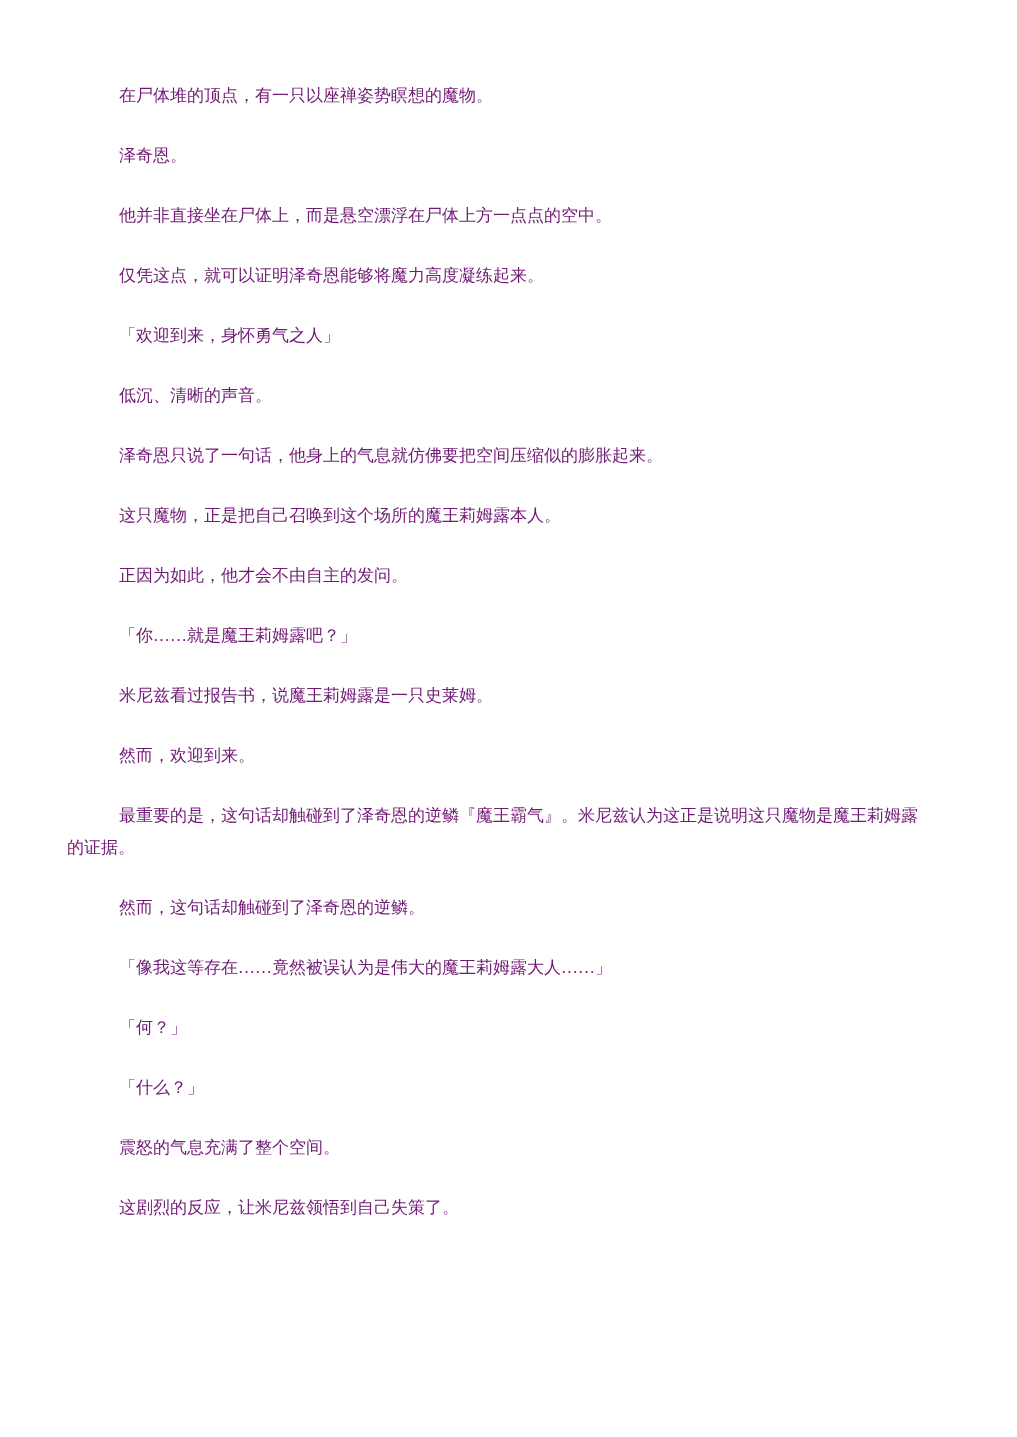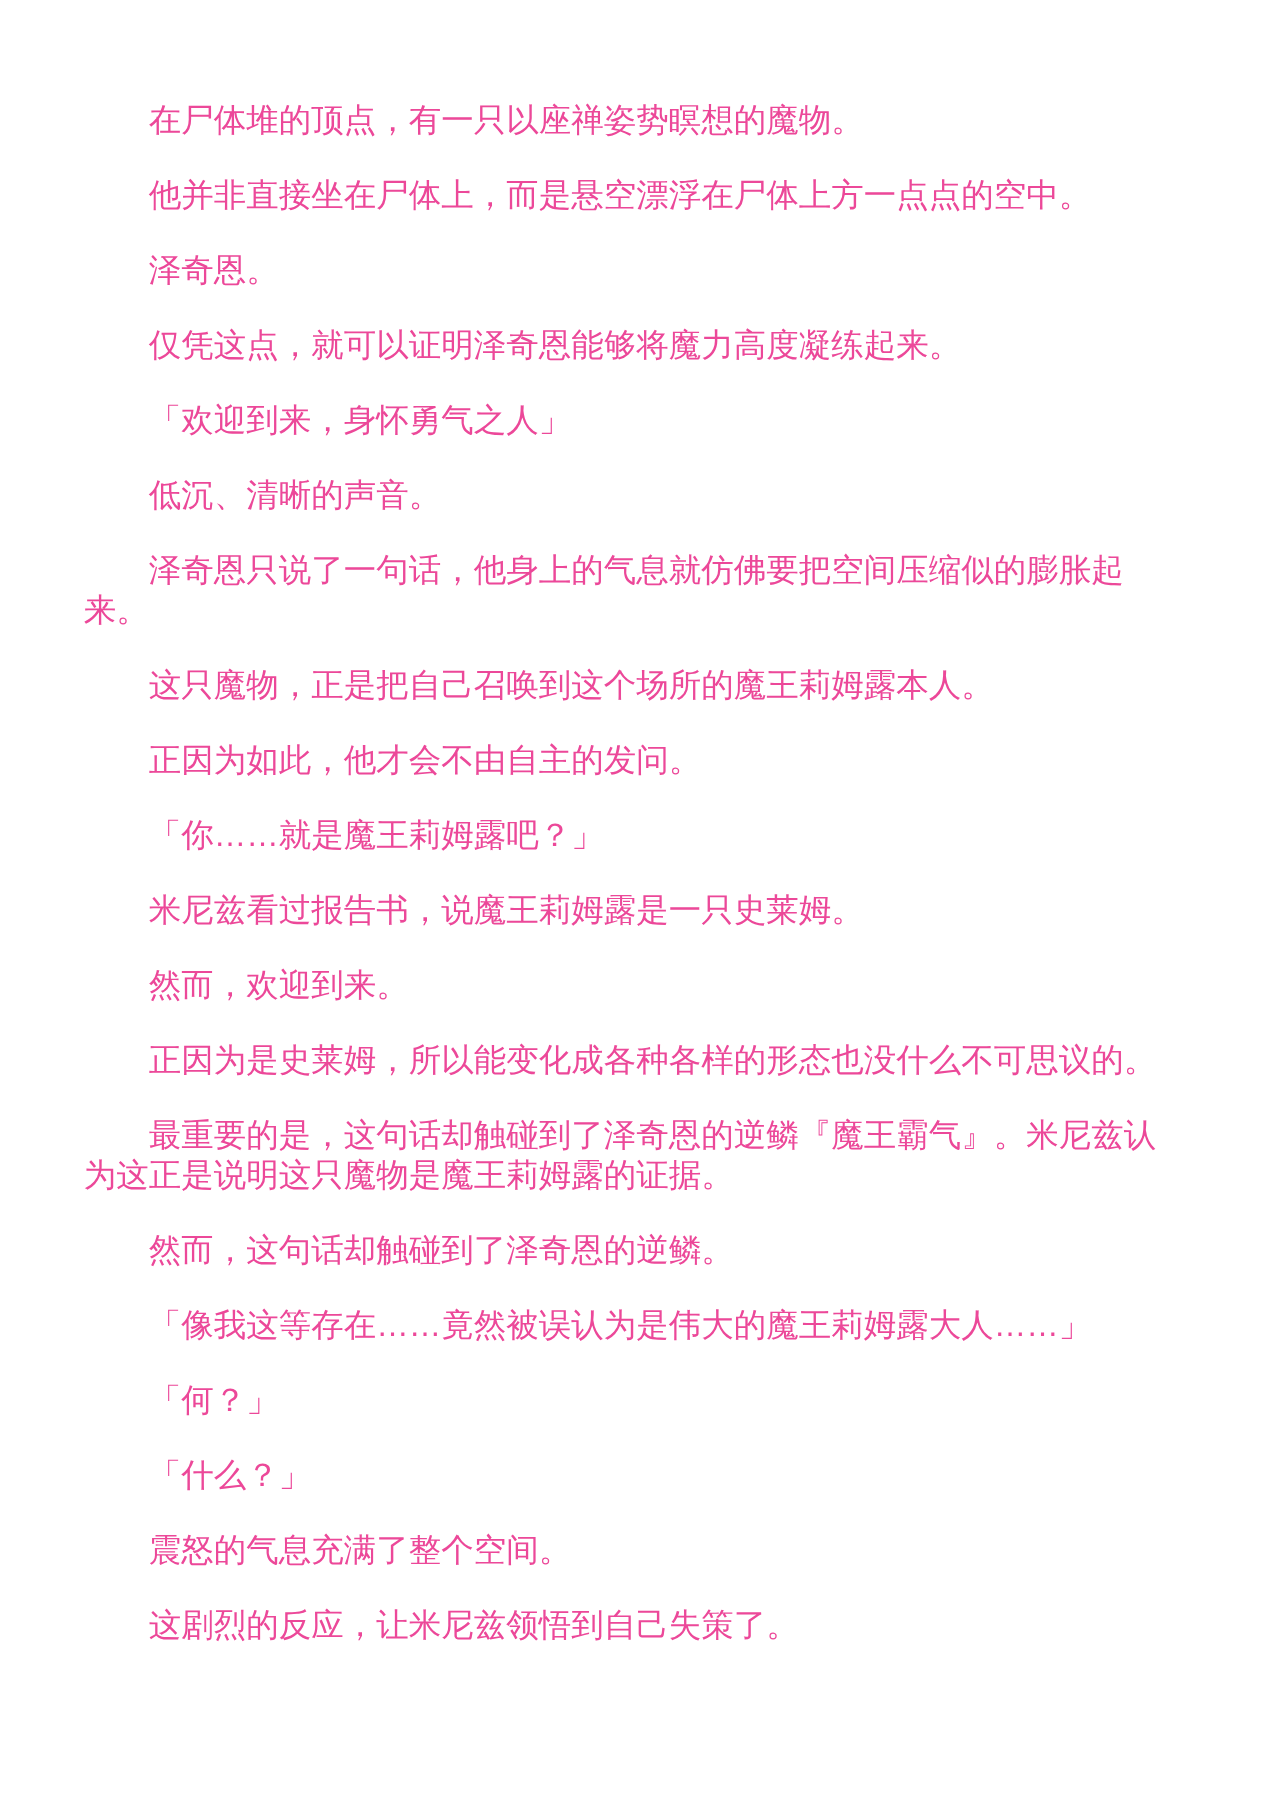--- a/index.html
+++ b/index.html
@@ -11,50 +11,49 @@
       width: 1017px;
       height: 1437px;
       overflow: hidden;
       position: relative;
     }
     .page {
       position: absolute;
       left: 67px;
       top: 80px;
       width: 860px;
-      color: #ec4899;
-      font-family: Liberation Sans, sans-serif;
-      font-size: 26px;
+      color: #701a75;
+      font-family: Liberation Serif, serif;
+      font-size: 17px;
       line-height: 32px;
     }
     .para {
       margin: 0 0 28px 0;
       text-indent: 52px;
       white-space: normal;
       word-break: break-all;
       line-break: strict;
     }
   </style>
 </head>
 <body>
 
 <div class="page">
   <p class="para">在尸体堆的顶点，有一只以座禅姿势瞑想的魔物。</p>
+  <p class="para">泽奇恩。</p>
   <p class="para">他并非直接坐在尸体上，而是悬空漂浮在尸体上方一点点的空中。</p>
-  <p class="para">泽奇恩。</p>
   <p class="para">仅凭这点，就可以证明泽奇恩能够将魔力高度凝练起来。</p>
   <p class="para">「欢迎到来，身怀勇气之人」</p>
   <p class="para">低沉、清晰的声音。</p>
   <p class="para">泽奇恩只说了一句话，他身上的气息就仿佛要把空间压缩似的膨胀起来。</p>
   <p class="para">这只魔物，正是把自己召唤到这个场所的魔王莉姆露本人。</p>
   <p class="para">正因为如此，他才会不由自主的发问。</p>
   <p class="para">「你……就是魔王莉姆露吧？」</p>
   <p class="para">米尼兹看过报告书，说魔王莉姆露是一只史莱姆。</p>
   <p class="para">然而，欢迎到来。</p>
-  <p class="para">正因为是史莱姆，所以能变化成各种各样的形态也没什么不可思议的。</p>
   <p class="para">最重要的是，这句话却触碰到了泽奇恩的逆鳞『魔王霸气』。米尼兹认为这正是说明这只魔物是魔王莉姆露的证据。</p>
   <p class="para">然而，这句话却触碰到了泽奇恩的逆鳞。</p>
   <p class="para">「像我这等存在……竟然被误认为是伟大的魔王莉姆露大人……」</p>
   <p class="para">「何？」</p>
   <p class="para">「什么？」</p>
   <p class="para">震怒的气息充满了整个空间。</p>
   <p class="para">这剧烈的反应，让米尼兹领悟到自己失策了。</p>
 </div>
 
 </body></html>

